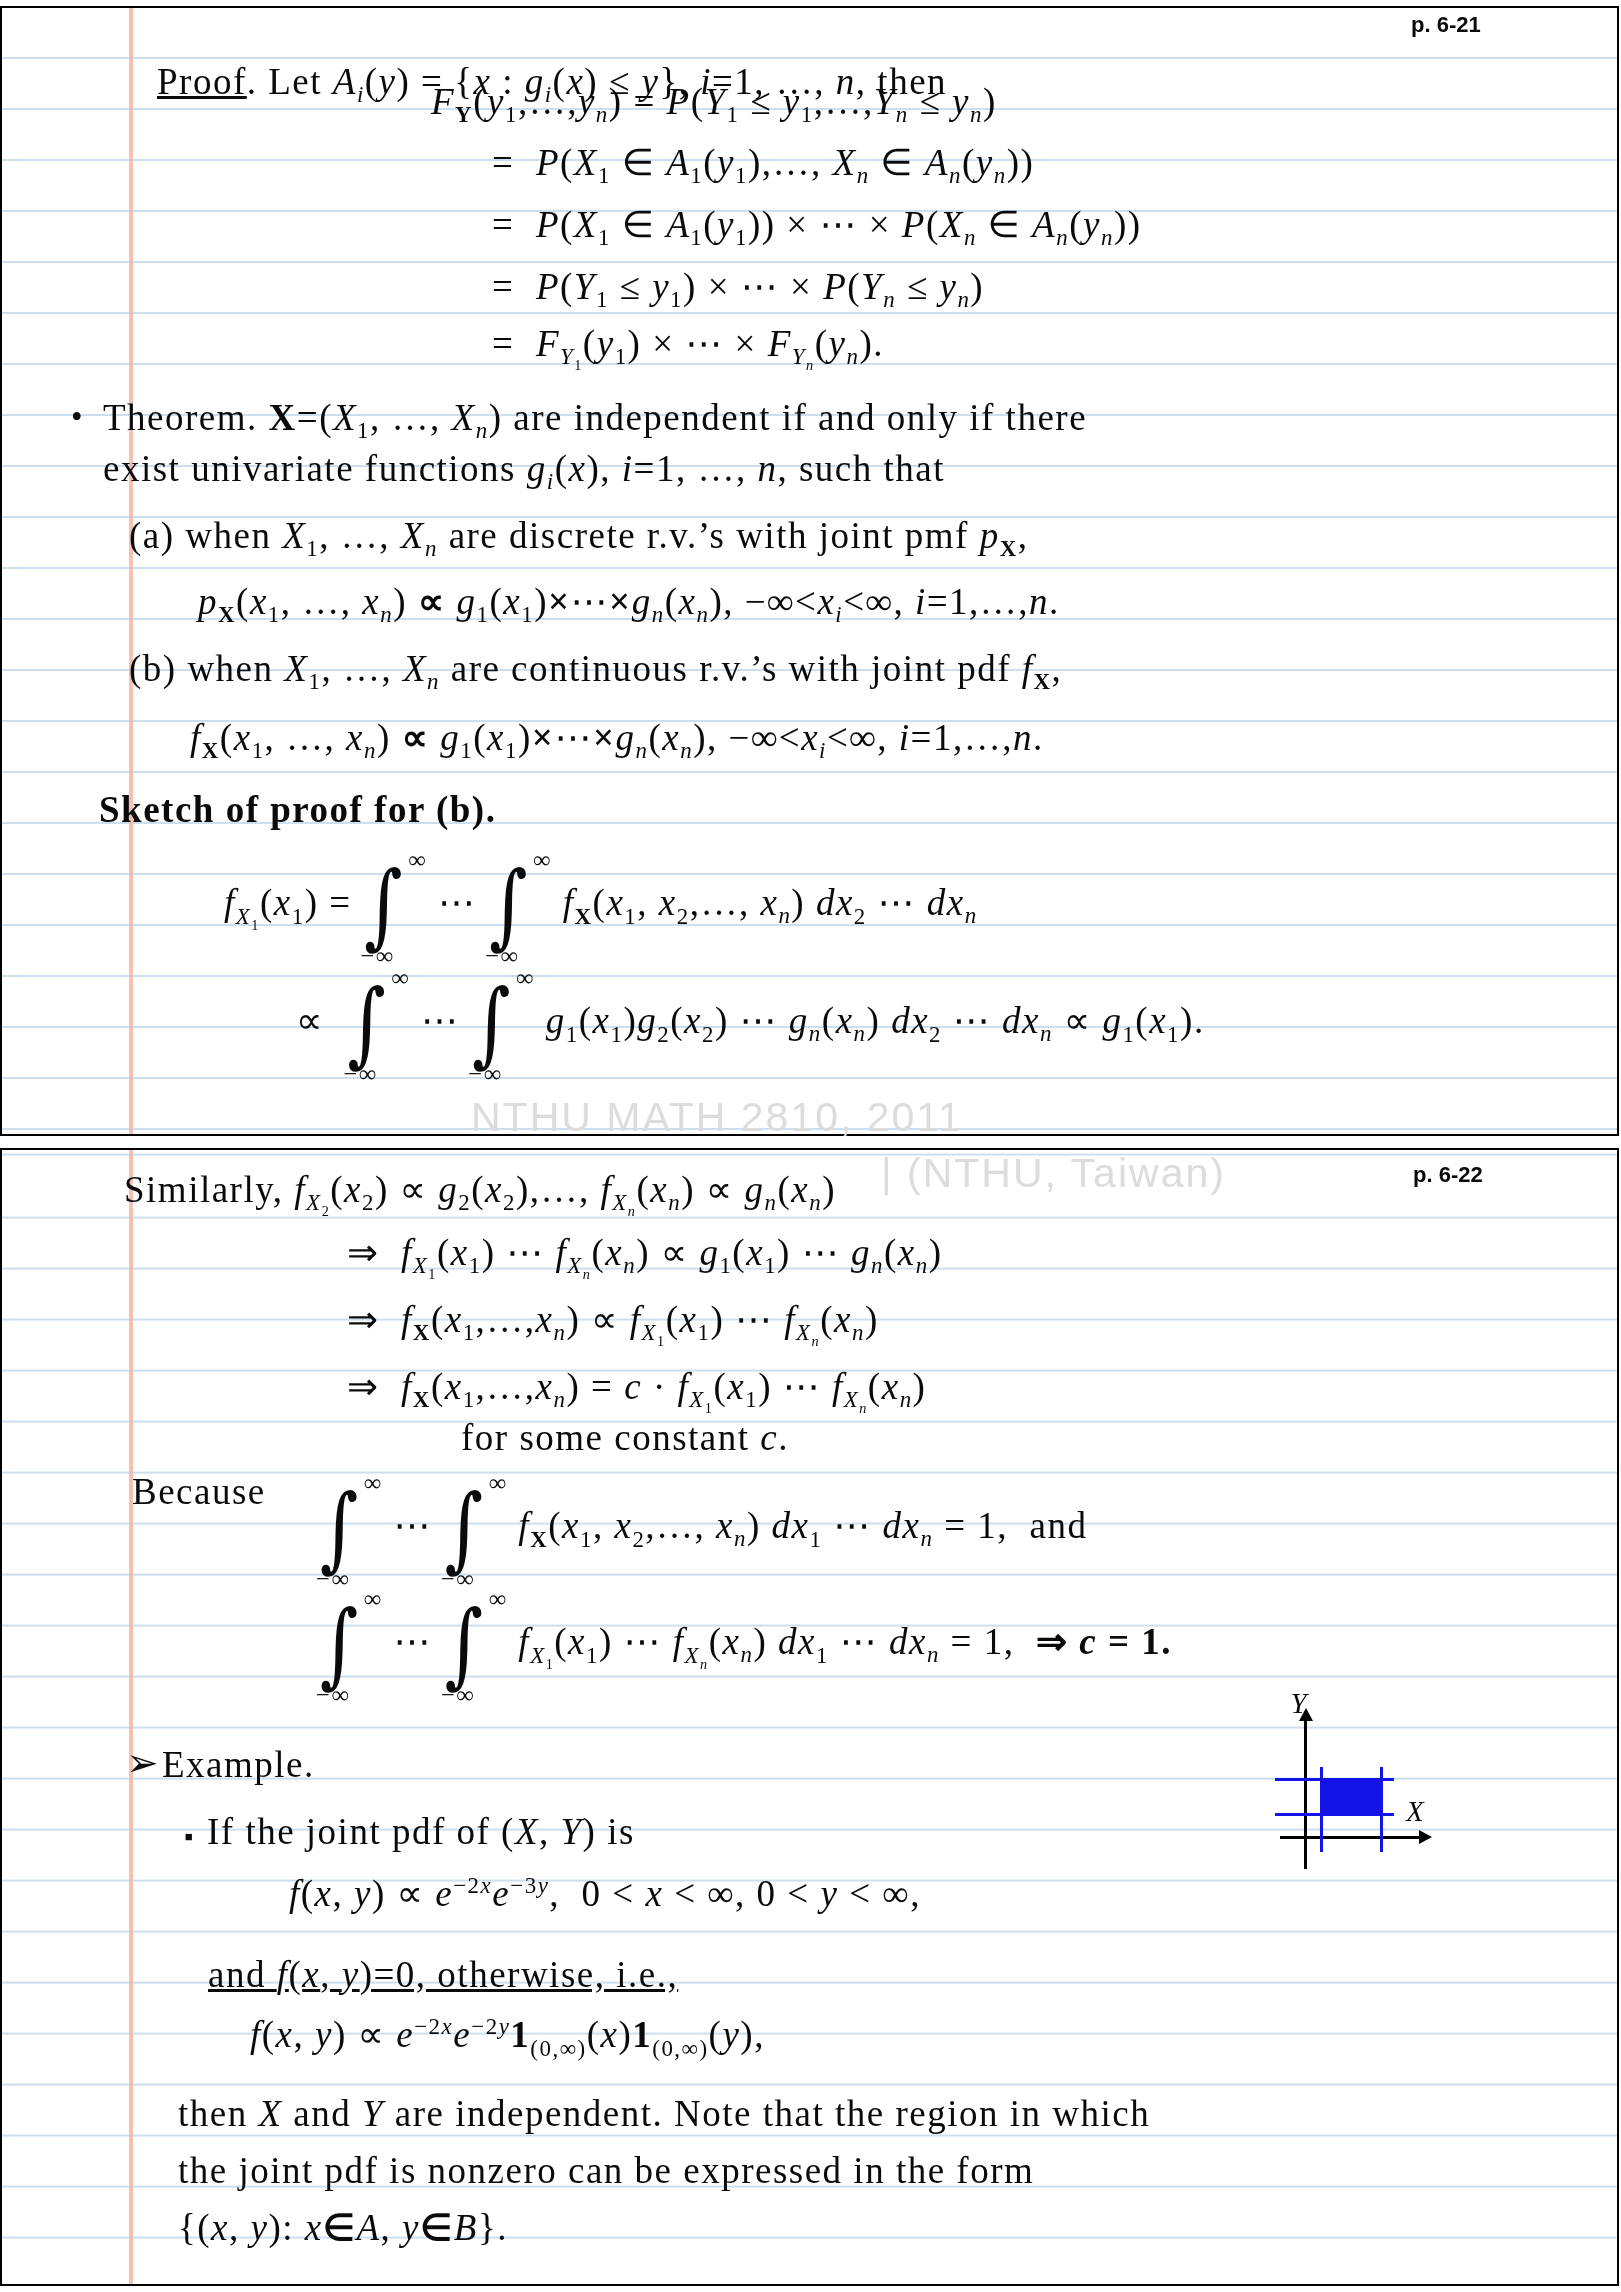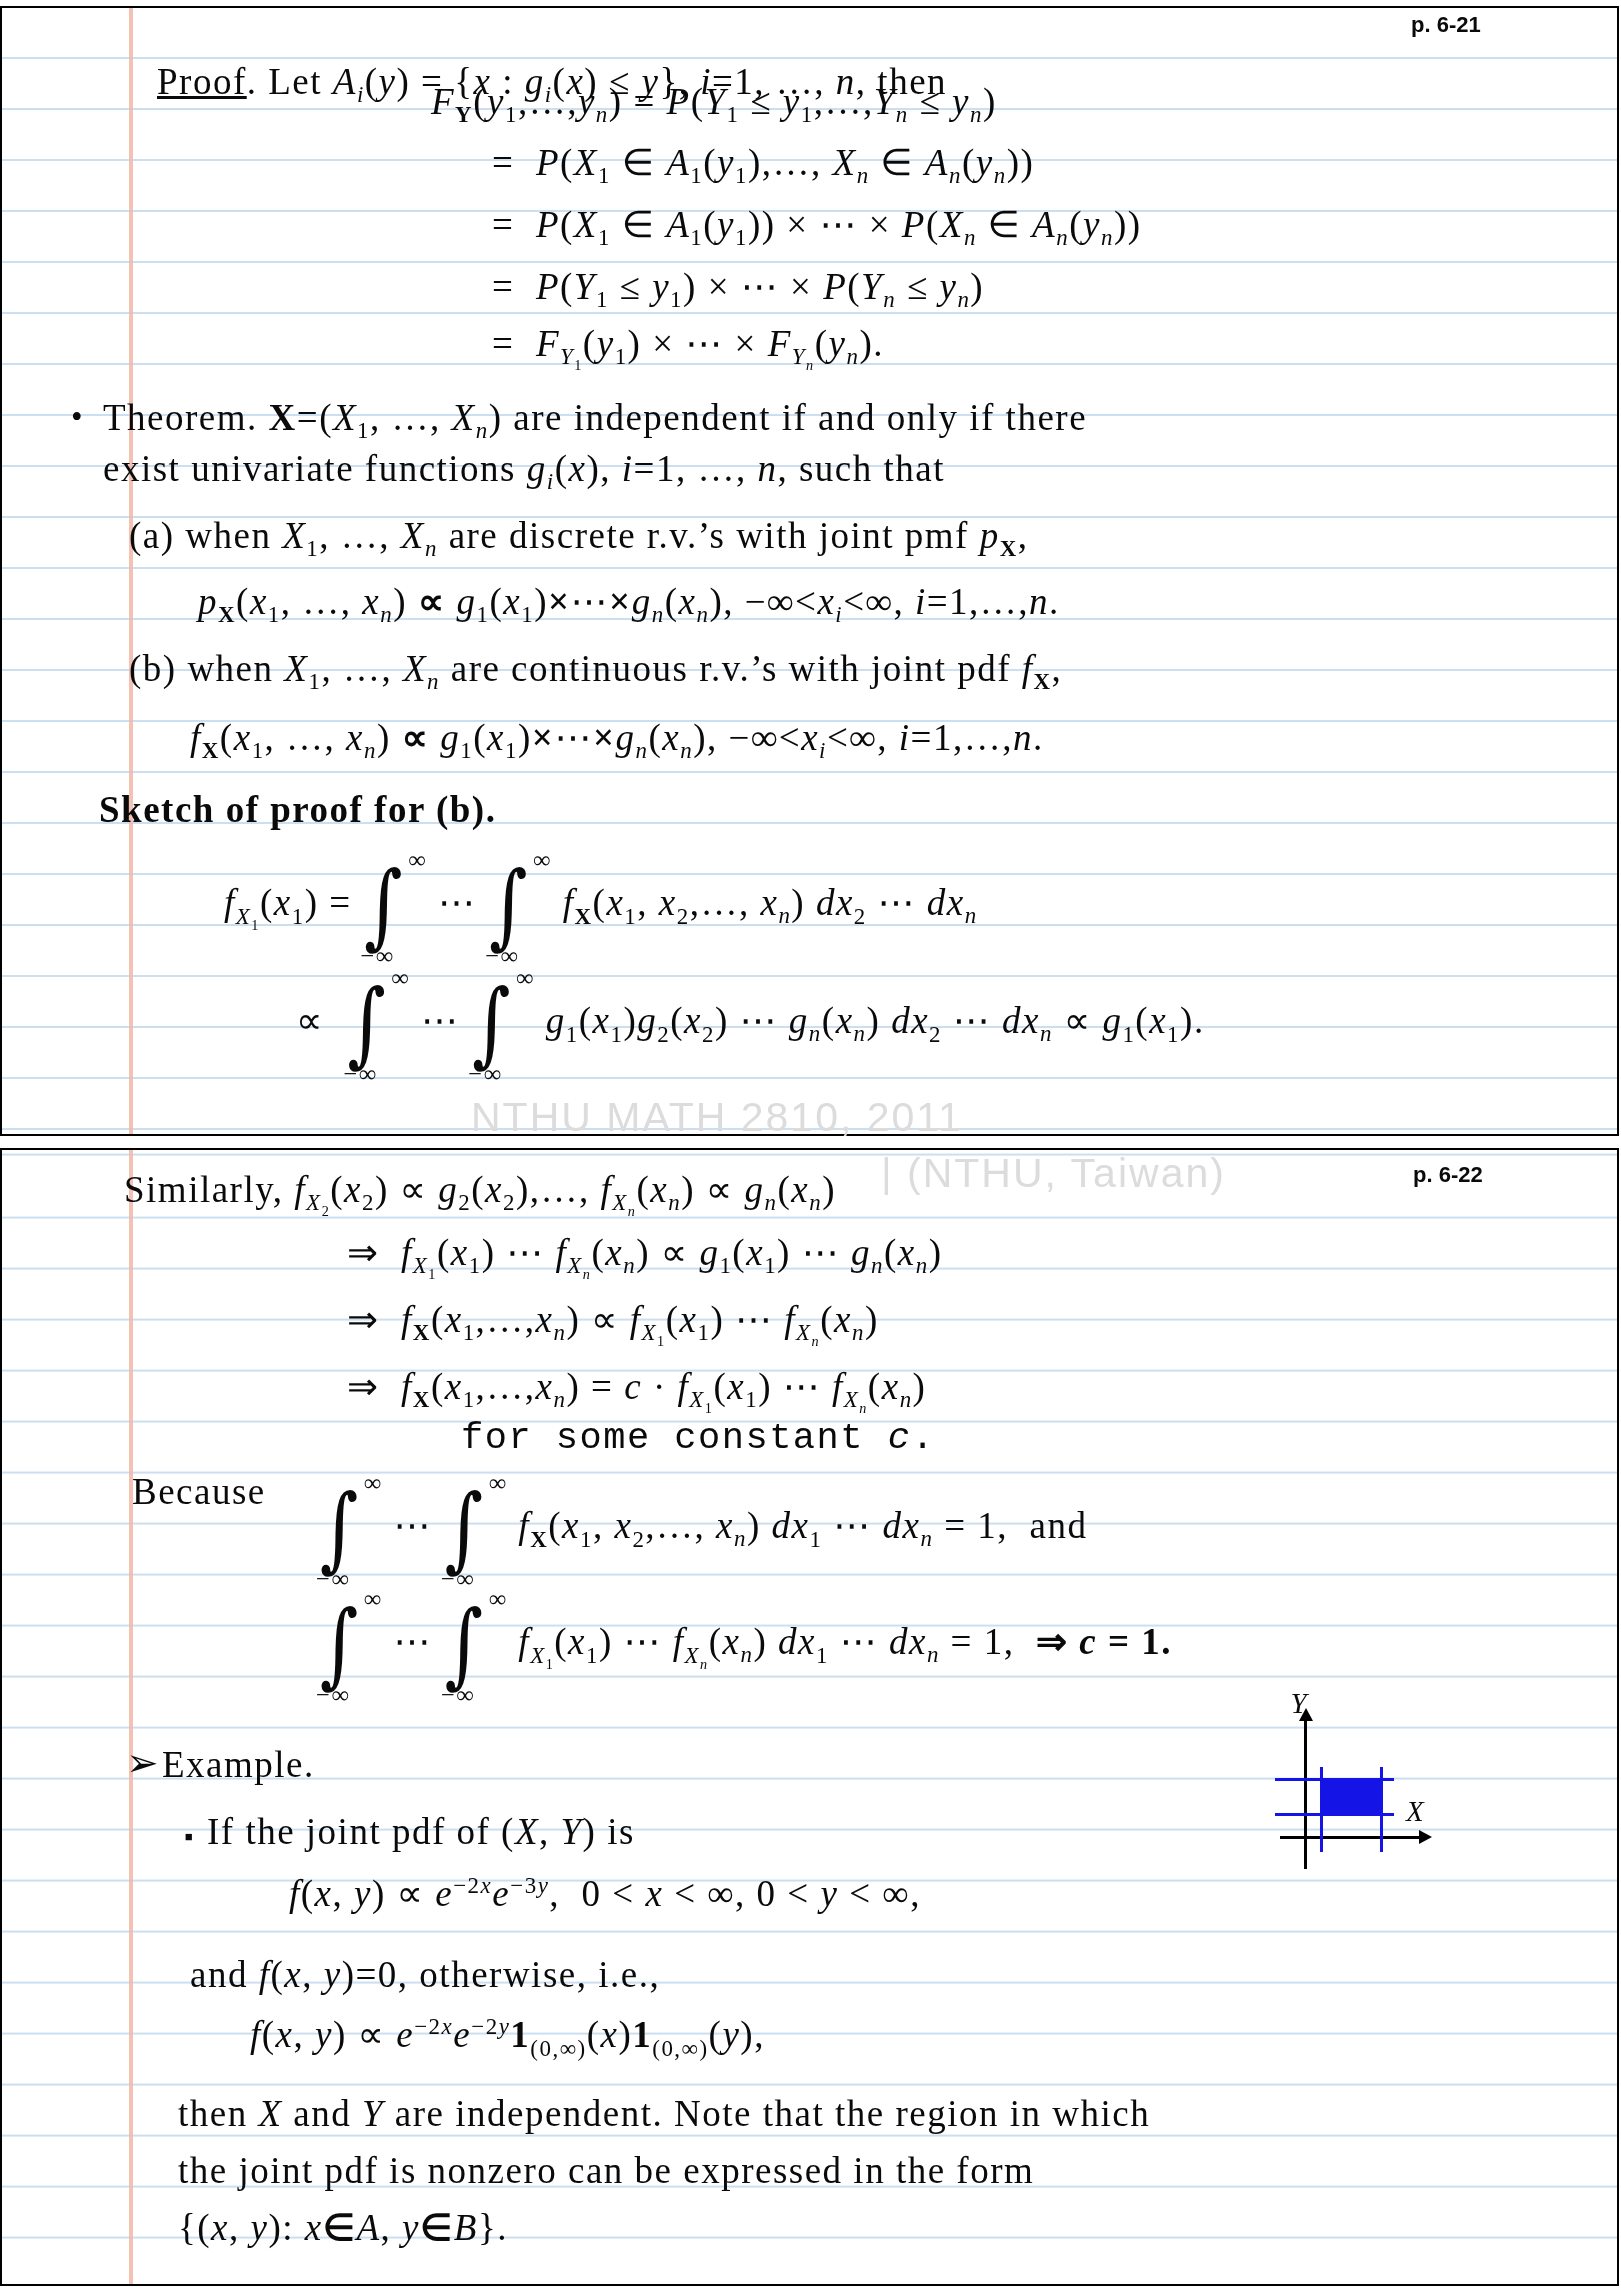--- a/index.html
+++ b/index.html
@@ -73,21 +73,21 @@
     <div class="marginline"></div>
 
     <div class="wm" style="left:879px;top:0px;">| (NTHU, Taiwan)</div>
     <div class="pageno" style="left:1411px;top:11.8px;">p. 6-22</div>
 
     <div class="t" style="left:122px;top:18.6px;">Similarly, <i>f</i><sub><i>X</i><sub>2</sub></sub>(<i>x</i><sub>2</sub>) ∝ <i>g</i><sub>2</sub>(<i>x</i><sub>2</sub>),…, <i>f</i><sub><i>X<sub>n</sub></i></sub>(<i>x<sub>n</sub></i>) ∝ <i>g<sub>n</sub></i>(<i>x<sub>n</sub></i>)</div>
 
     <div class="t" style="left:345px;top:82px;">⇒&nbsp;&nbsp;<i>f</i><sub><i>X</i><sub>1</sub></sub>(<i>x</i><sub>1</sub>) ⋯ <i>f</i><sub><i>X<sub>n</sub></i></sub>(<i>x<sub>n</sub></i>) ∝ <i>g</i><sub>1</sub>(<i>x</i><sub>1</sub>) ⋯ <i>g<sub>n</sub></i>(<i>x<sub>n</sub></i>)</div>
     <div class="t" style="left:345px;top:149px;">⇒&nbsp;&nbsp;<i>f</i><sub><b>X</b></sub>(<i>x</i><sub>1</sub>,…,<i>x<sub>n</sub></i>) ∝ <i>f</i><sub><i>X</i><sub>1</sub></sub>(<i>x</i><sub>1</sub>) ⋯ <i>f</i><sub><i>X<sub>n</sub></i></sub>(<i>x<sub>n</sub></i>)</div>
     <div class="t" style="left:345px;top:216px;">⇒&nbsp;&nbsp;<i>f</i><sub><b>X</b></sub>(<i>x</i><sub>1</sub>,…,<i>x<sub>n</sub></i>) = <i>c</i> · <i>f</i><sub><i>X</i><sub>1</sub></sub>(<i>x</i><sub>1</sub>) ⋯ <i>f</i><sub><i>X<sub>n</sub></i></sub>(<i>x<sub>n</sub></i>)</div>
-    <div class="t" style="left:459px;top:267px;font-family:Liberation Mono, monospace;">for some constant <i>c</i>.</div>
+    <div class="t" style="left:459px;top:267px;">for some constant <i>c</i>.</div>
 
     <div class="t" style="left:130px;top:321px;">Because</div>
     <div class="t" style="left:316px;top:327px;"><span class="iw"><span class="s">∫</span><span class="u">∞</span><span class="l">−∞</span></span> ⋯ <span class="iw"><span class="s">∫</span><span class="u">∞</span><span class="l">−∞</span></span> <i>f</i><sub><b>X</b></sub>(<i>x</i><sub>1</sub>, <i>x</i><sub>2</sub>,…, <i>x<sub>n</sub></i>) <i>dx</i><sub>1</sub> ⋯ <i>dx<sub>n</sub></i> = 1,&nbsp; and</div>
     <div class="t" style="left:316px;top:443px;"><span class="iw"><span class="s">∫</span><span class="u">∞</span><span class="l">−∞</span></span> ⋯ <span class="iw"><span class="s">∫</span><span class="u">∞</span><span class="l">−∞</span></span> <i>f</i><sub><i>X</i><sub>1</sub></sub>(<i>x</i><sub>1</sub>) ⋯ <i>f</i><sub><i>X<sub>n</sub></i></sub>(<i>x<sub>n</sub></i>) <i>dx</i><sub>1</sub> ⋯ <i>dx<sub>n</sub></i> = 1,&nbsp;&nbsp;<b>⇒ <i>c</i> = 1.</b></div>
 
     <div class="diag" style="left:1271px;top:543px;width:172px;height:186px;">
       <div class="yaxis" style="left:31px;top:27.4px;height:149px;"></div>
       <div class="arr-up" style="left:25.5px;top:14.7px;"></div>
       <div class="xaxis" style="left:6.9px;top:143px;width:140px;"></div>
       <div class="arr-right" style="left:146px;top:137px;"></div>
@@ -100,21 +100,21 @@
       <div class="lab" style="left:133px;top:102px;">X</div>
     </div>
 
     <div class="arrowb" style="left:124px;top:590px;">➢</div>
     <div class="t" style="left:160px;top:594px;">Example.</div>
 
     <div class="sq" style="left:182px;top:672px;">▪</div>
     <div class="t" style="left:205px;top:661px;">If the joint pdf of (<i>X</i>, <i>Y</i>) is</div>
 
     <div class="t" style="left:287px;top:723px;"><i>f</i>(<i>x</i>, <i>y</i>) ∝ <i>e</i><sup>−2<i>x</i></sup><i>e</i><sup>−3<i>y</i></sup>,&nbsp; 0 &lt; <i>x</i> &lt; ∞, 0 &lt; <i>y</i> &lt; ∞,</div>
-    <div class="t" style="left:188px;top:804px;">and <i>f</i>(<i>x</i>, <i>y</i>)=0, otherwise, i.e.,</div>
+    <div class="t" style="left:206px;top:804px;text-decoration:underline;">and <i>f</i>(<i>x</i>, <i>y</i>)=0, otherwise, i.e.,</div>
     <div class="t" style="left:248px;top:864px;"><i>f</i>(<i>x</i>, <i>y</i>) ∝ <i>e</i><sup>−2<i>x</i></sup><i>e</i><sup>−2<i>y</i></sup><b>1</b><sub>(0,∞)</sub>(<i>x</i>)<b>1</b><sub>(0,∞)</sub>(<i>y</i>),</div>
 
     <div class="t" style="left:176px;top:943px;">then <i>X</i> and <i>Y</i> are independent. Note that the region in which</div>
     <div class="t" style="left:176px;top:1000px;">the joint pdf is nonzero can be expressed in the form</div>
     <div class="t" style="left:176px;top:1057px;">{(<i>x</i>, <i>y</i>): <i>x</i><b>∈</b><i>A</i>, <i>y</i><b>∈</b><i>B</i>}.</div>
   </div>
 
 </div>
 
 

